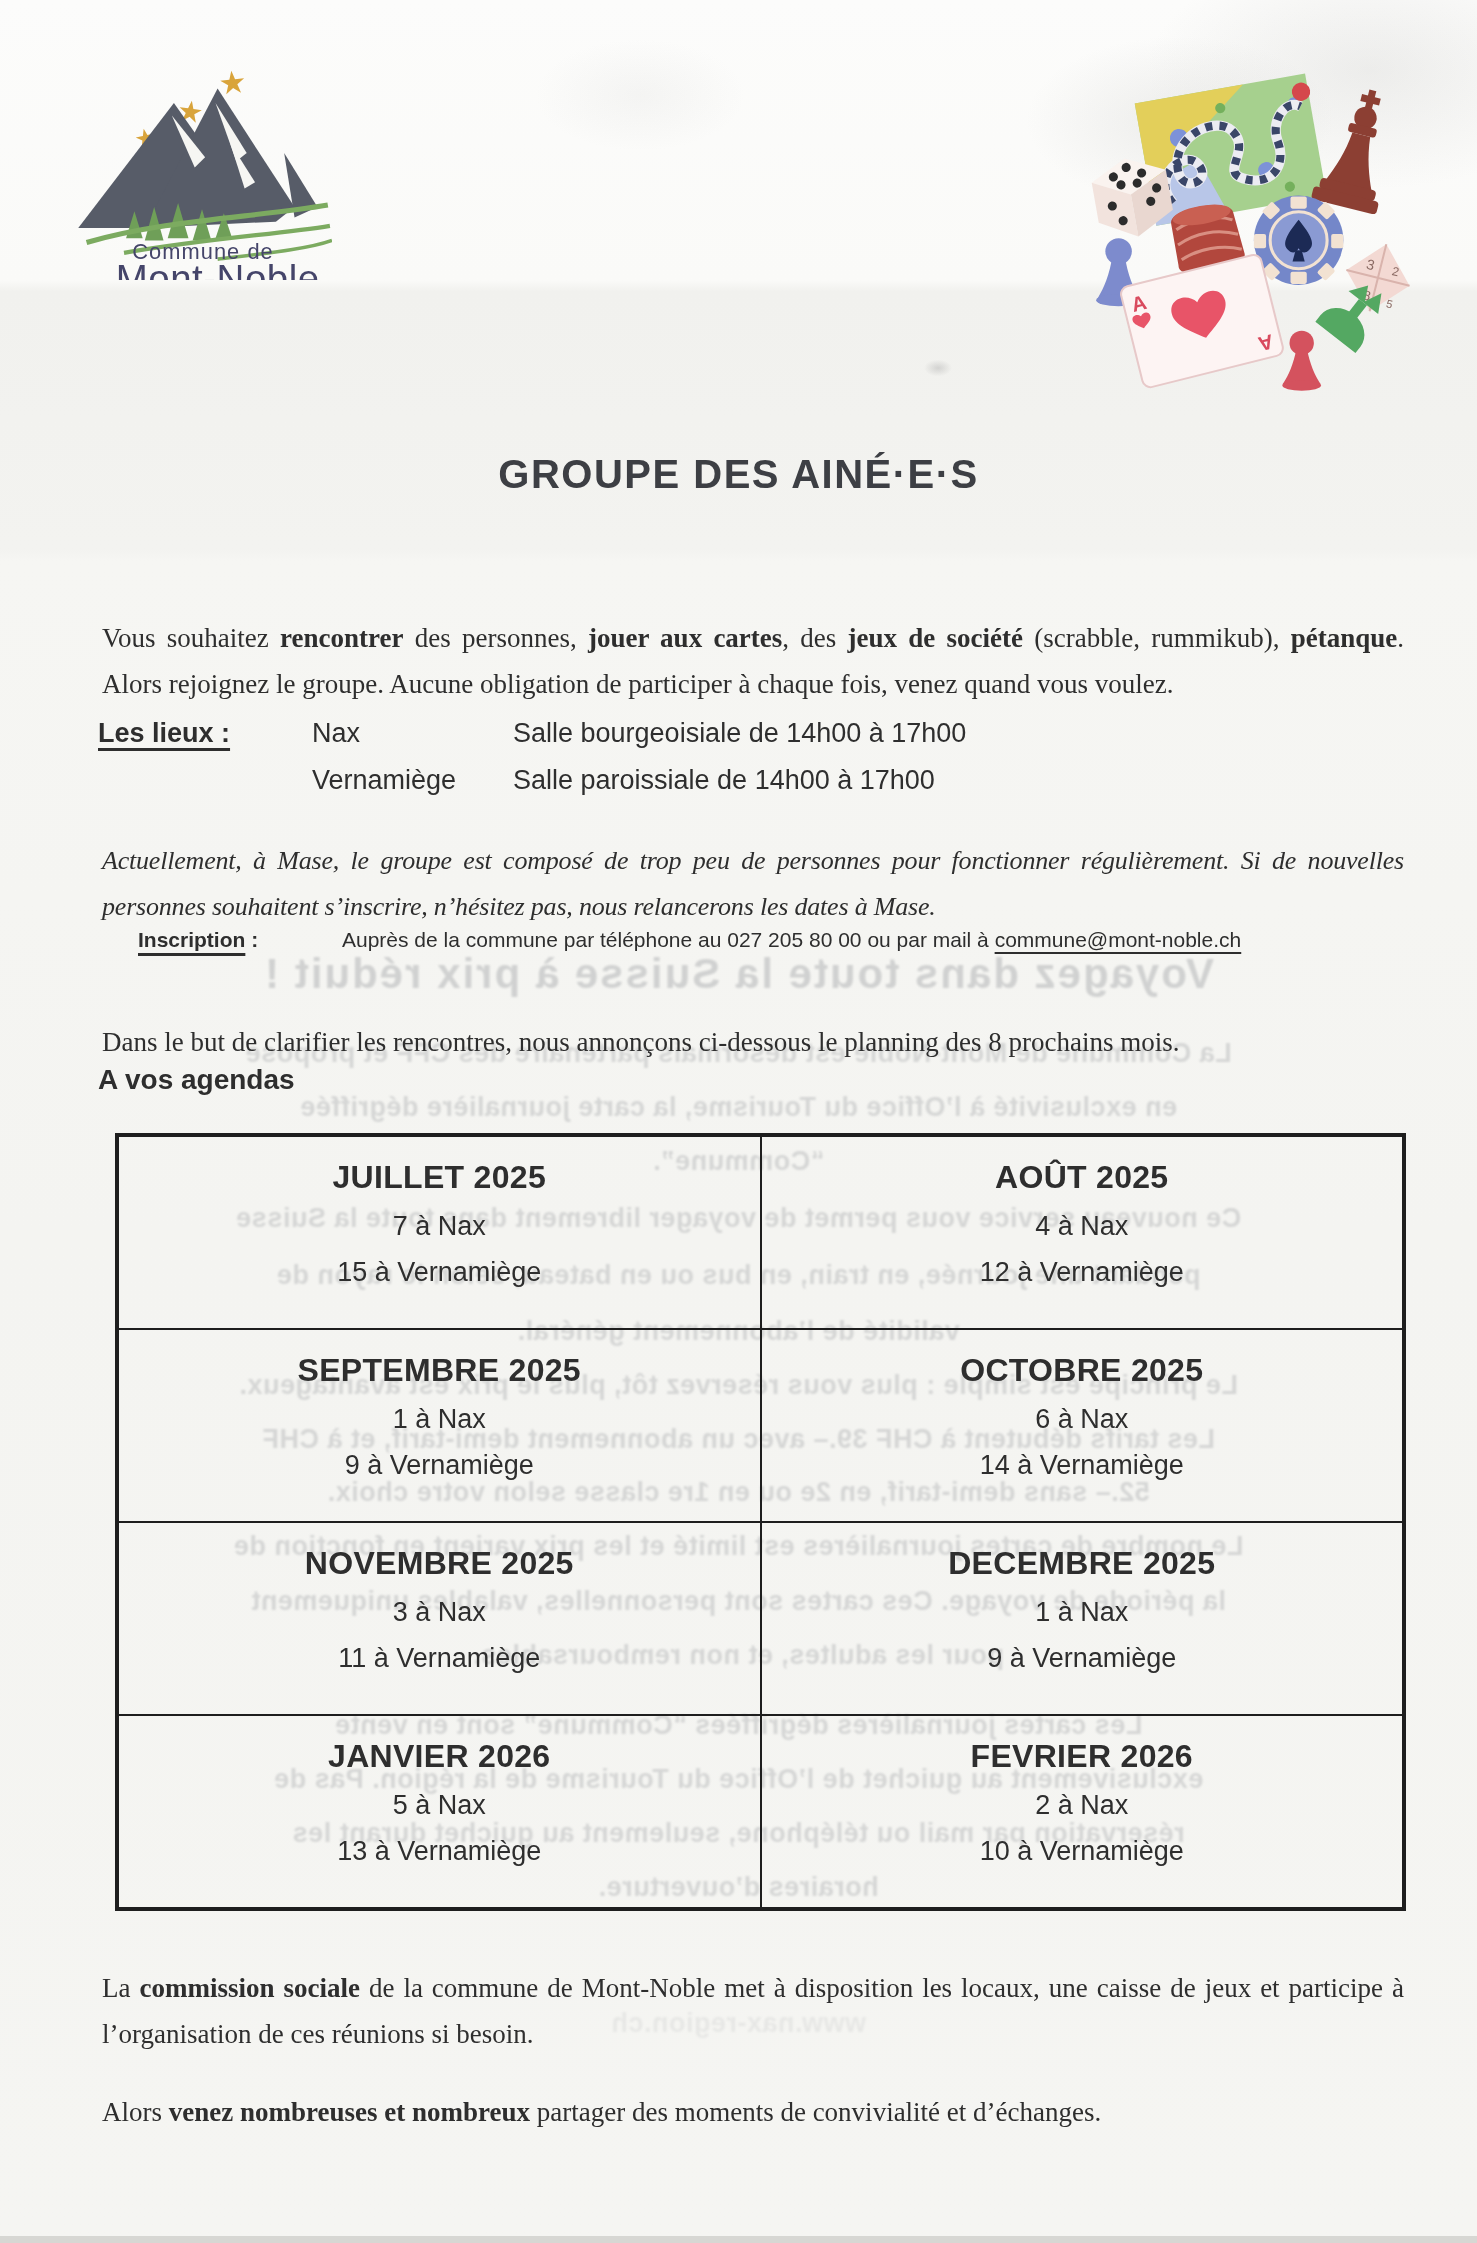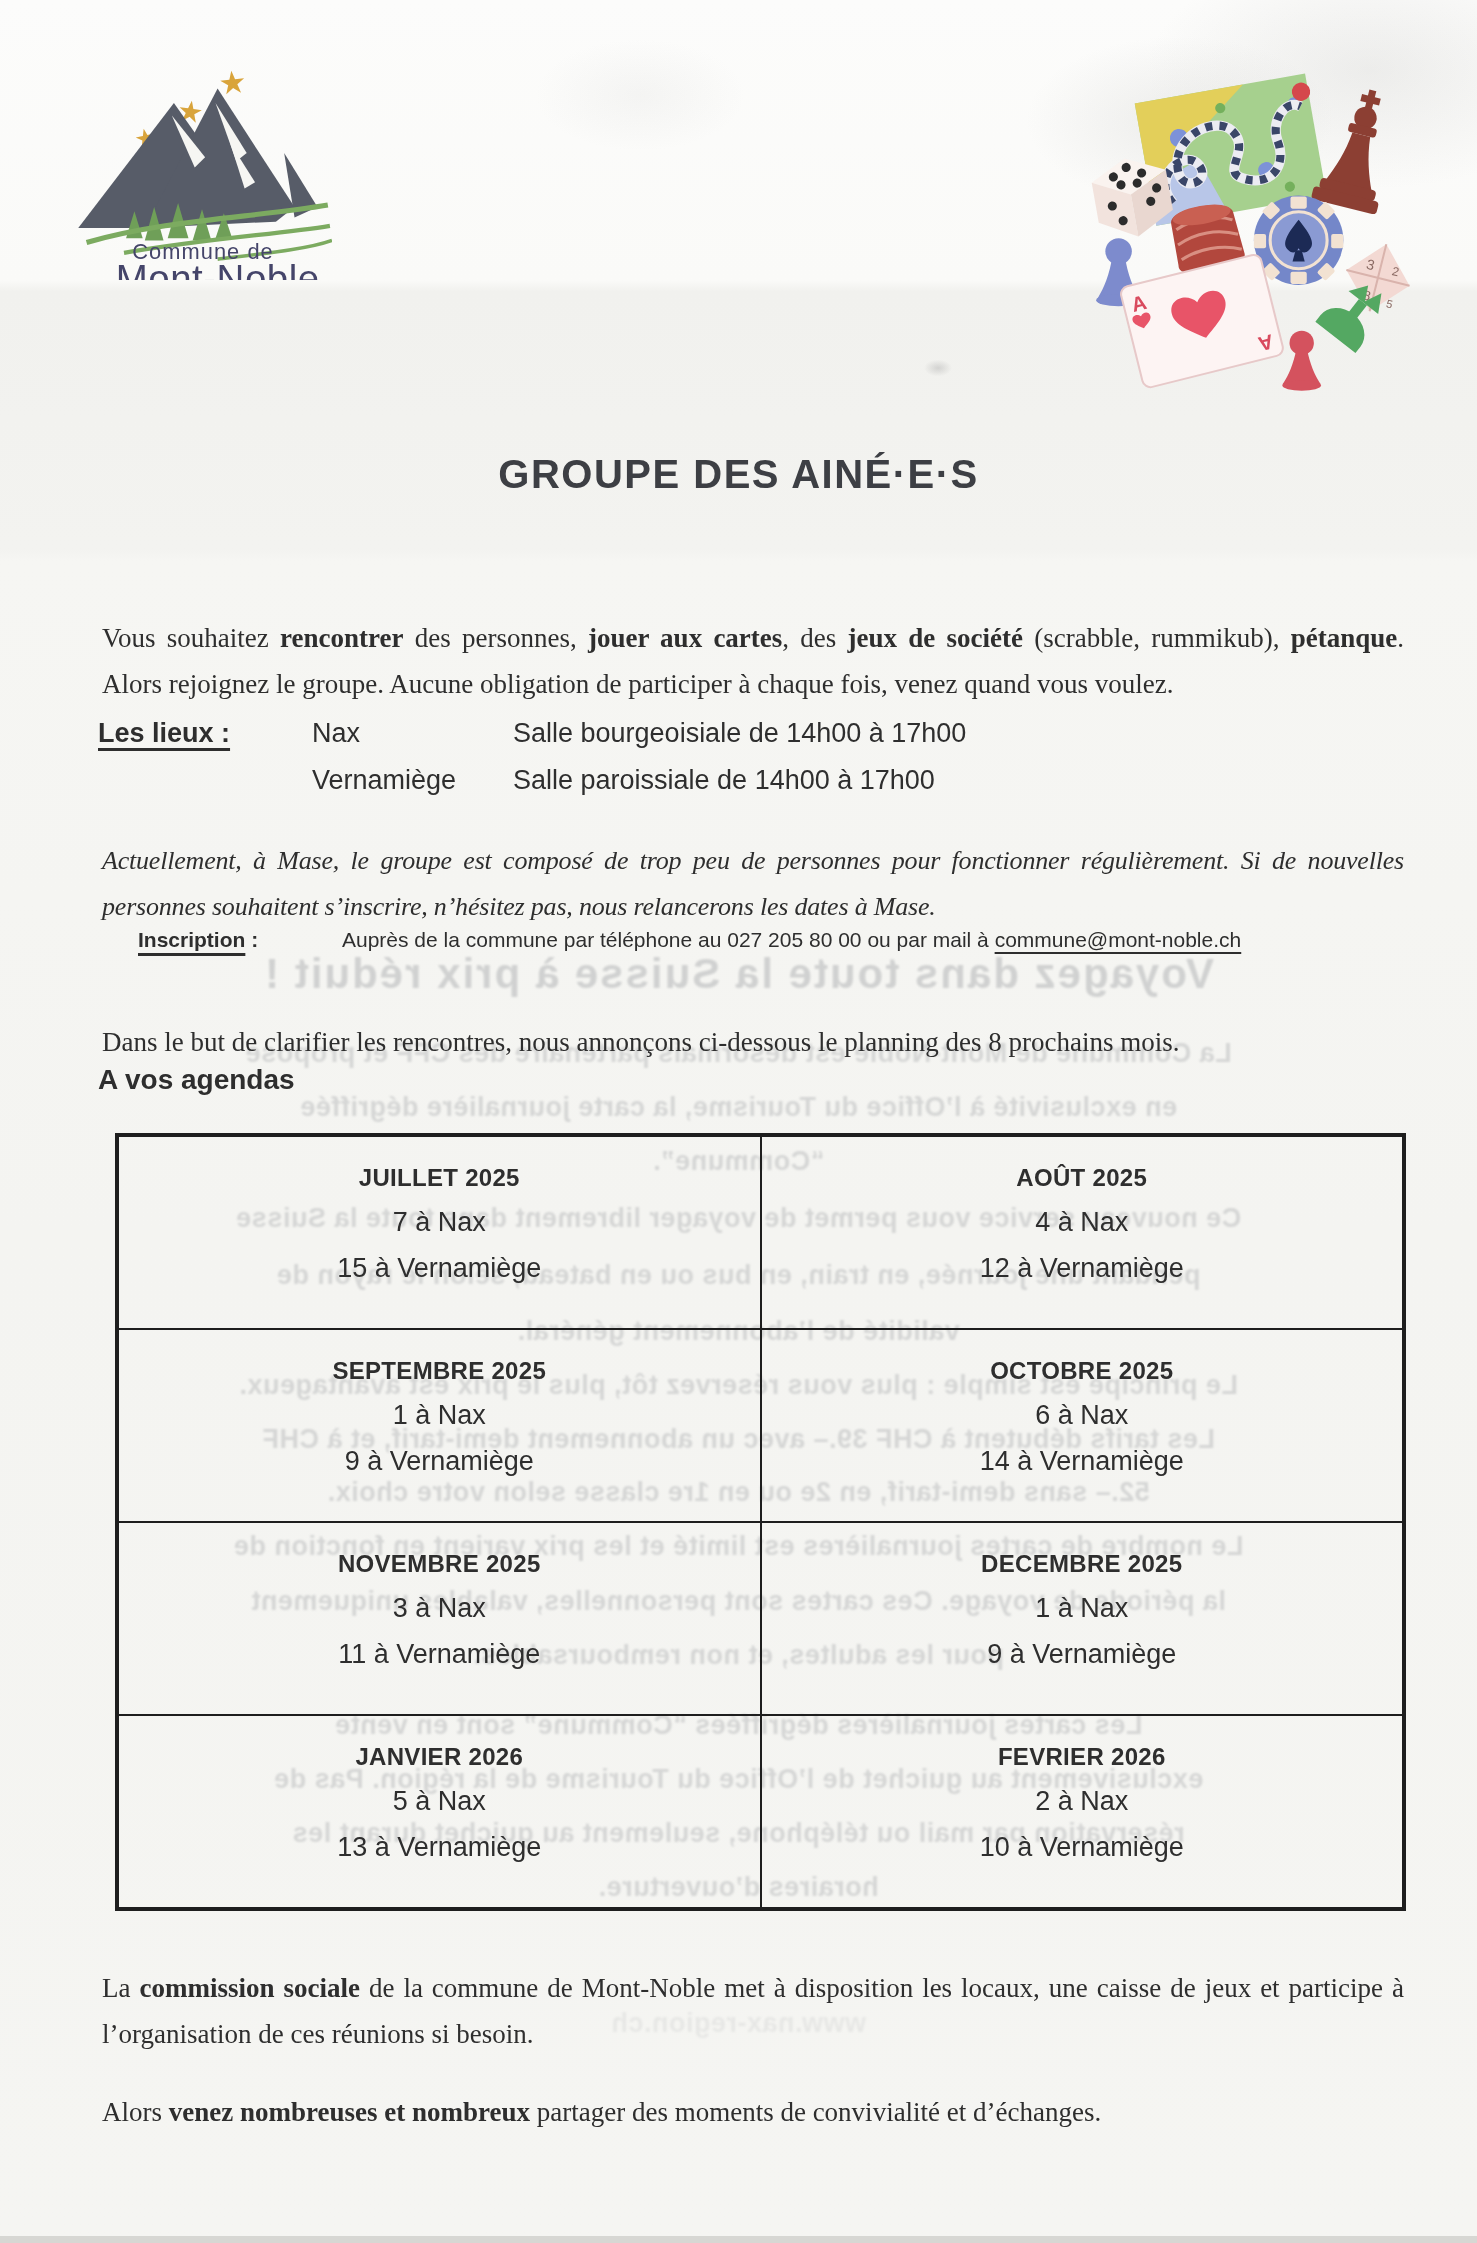--- a/index.html
+++ b/index.html
@@ -79,21 +79,21 @@
   .agenda{
     position:absolute;left:115px;top:1133px;width:1285px;height:772px;
     border:3px solid #1e1e1e;
     display:grid;grid-template-columns:1fr 1fr;grid-template-rows:repeat(4,1fr);
   }
   .agenda-cell{
     border:1.5px solid #1e1e1e;
     display:flex;flex-direction:column;align-items:center;justify-content:center;
     gap:15px;padding-bottom:18px;
   }
-  .agenda-month{font-weight:700;font-size:24px;letter-spacing:.3px;}
+  .agenda-month{font-weight:700;font-size:32px;letter-spacing:.3px;}
   .agenda-line{font-size:27px;}
 
   
   .closing-commission{top:1938px;}
   .closing-alors{top:2062px;}
   .signature{position:absolute;left:1062px;top:2146px;font-size:27px;line-height:40px;}
   .signature-org{font-weight:700;}
 </style>
 </head>
 <body>

